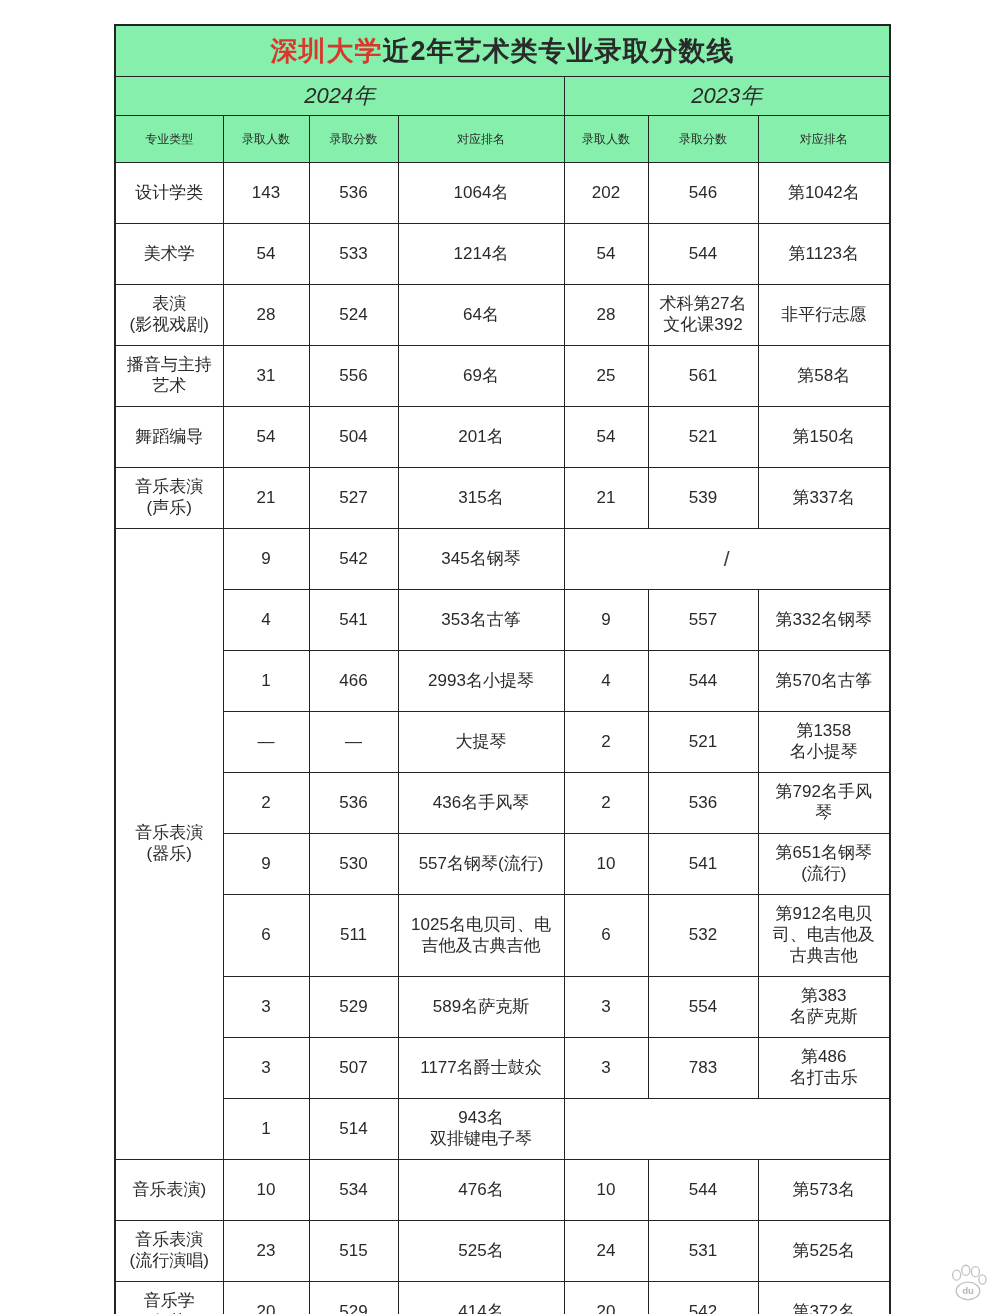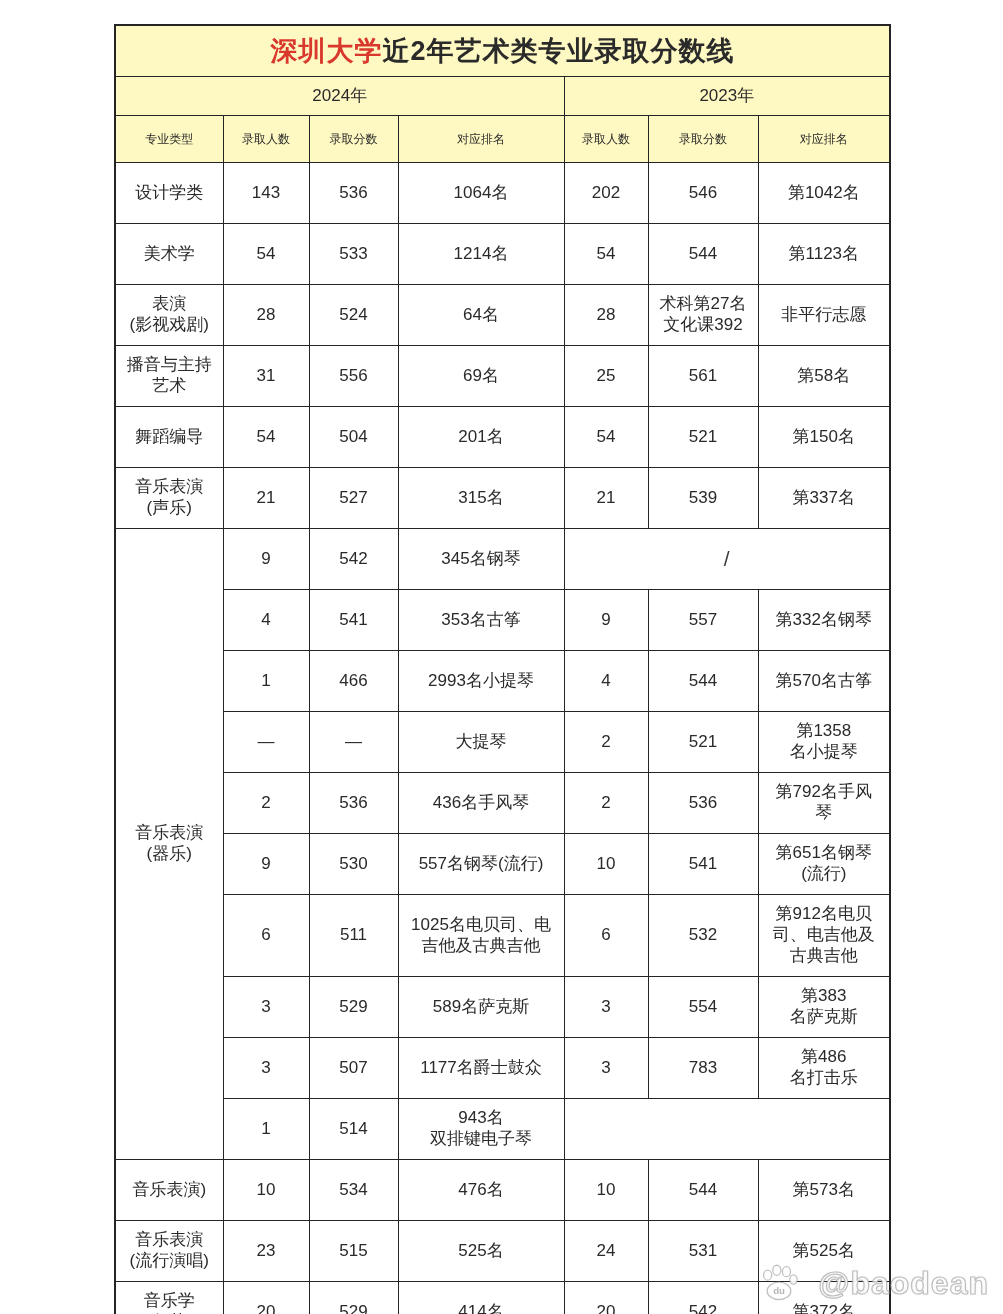--- a/index.html
+++ b/index.html
@@ -13,24 +13,24 @@
     border-collapse:collapse; table-layout:fixed; width:775px;
     background:#ffffff; border:2px solid #242424;
   }
   th, td {
     border:1px solid #242424;
     text-align:center; vertical-align:middle;
     white-space:pre-line; line-height:1.22;
     color:#2a2a2a; padding:2px 3px; overflow:hidden;
     font-weight:normal;
   }
-  .peach {background:#fef9c3;margin-left:44px;}
+  .peach {background:#86efac;margin-left:44px;}
   .title-cell {height:46px; font-size:27px; font-weight:bold; letter-spacing:1px;}
   .red {color:#d9382c;}
-  .year-cell {height:34px; font-size:17px;}
+  .year-cell {height:34px; font-size:22px;font-style:italic;}
   .head-cell {height:42px; font-size:12px;}
   tbody td {height:56px; font-size:17px;}
   tr.tall td {height:77px;}
   td.slash {font-size:21px; color:#3a3a3a;}
   .watermark {
     position:absolute; right:14px; bottom:10px;
     display:flex; align-items:center; gap:18px;
   }
   .watermark-text {
     font-size:32px; font-weight:bold; letter-spacing:1px;
@@ -255,14 +255,13 @@
   <svg width="42" height="42" viewBox="0 0 48 48">
     <g fill="rgba(255,255,255,0.9)" stroke="rgba(160,160,160,0.65)" stroke-width="1.5">
       <ellipse cx="11" cy="15" rx="4.6" ry="5.8"></ellipse>
       <ellipse cx="21.5" cy="9.5" rx="4.6" ry="5.8"></ellipse>
       <ellipse cx="32.5" cy="11" rx="4.6" ry="5.8"></ellipse>
       <ellipse cx="40.5" cy="20" rx="4.2" ry="5.2"></ellipse>
       <ellipse cx="24" cy="33" rx="13.5" ry="10"></ellipse>
     </g>
     <text x="24" y="37" text-anchor="middle" font-size="11" font-weight="bold" fill="rgba(170,170,170,0.85)" font-family="Liberation Sans, sans-serif">du</text>
   </svg>
-  <span class="watermark-text">@baodean</span>
 </div>
 
 </body></html>

